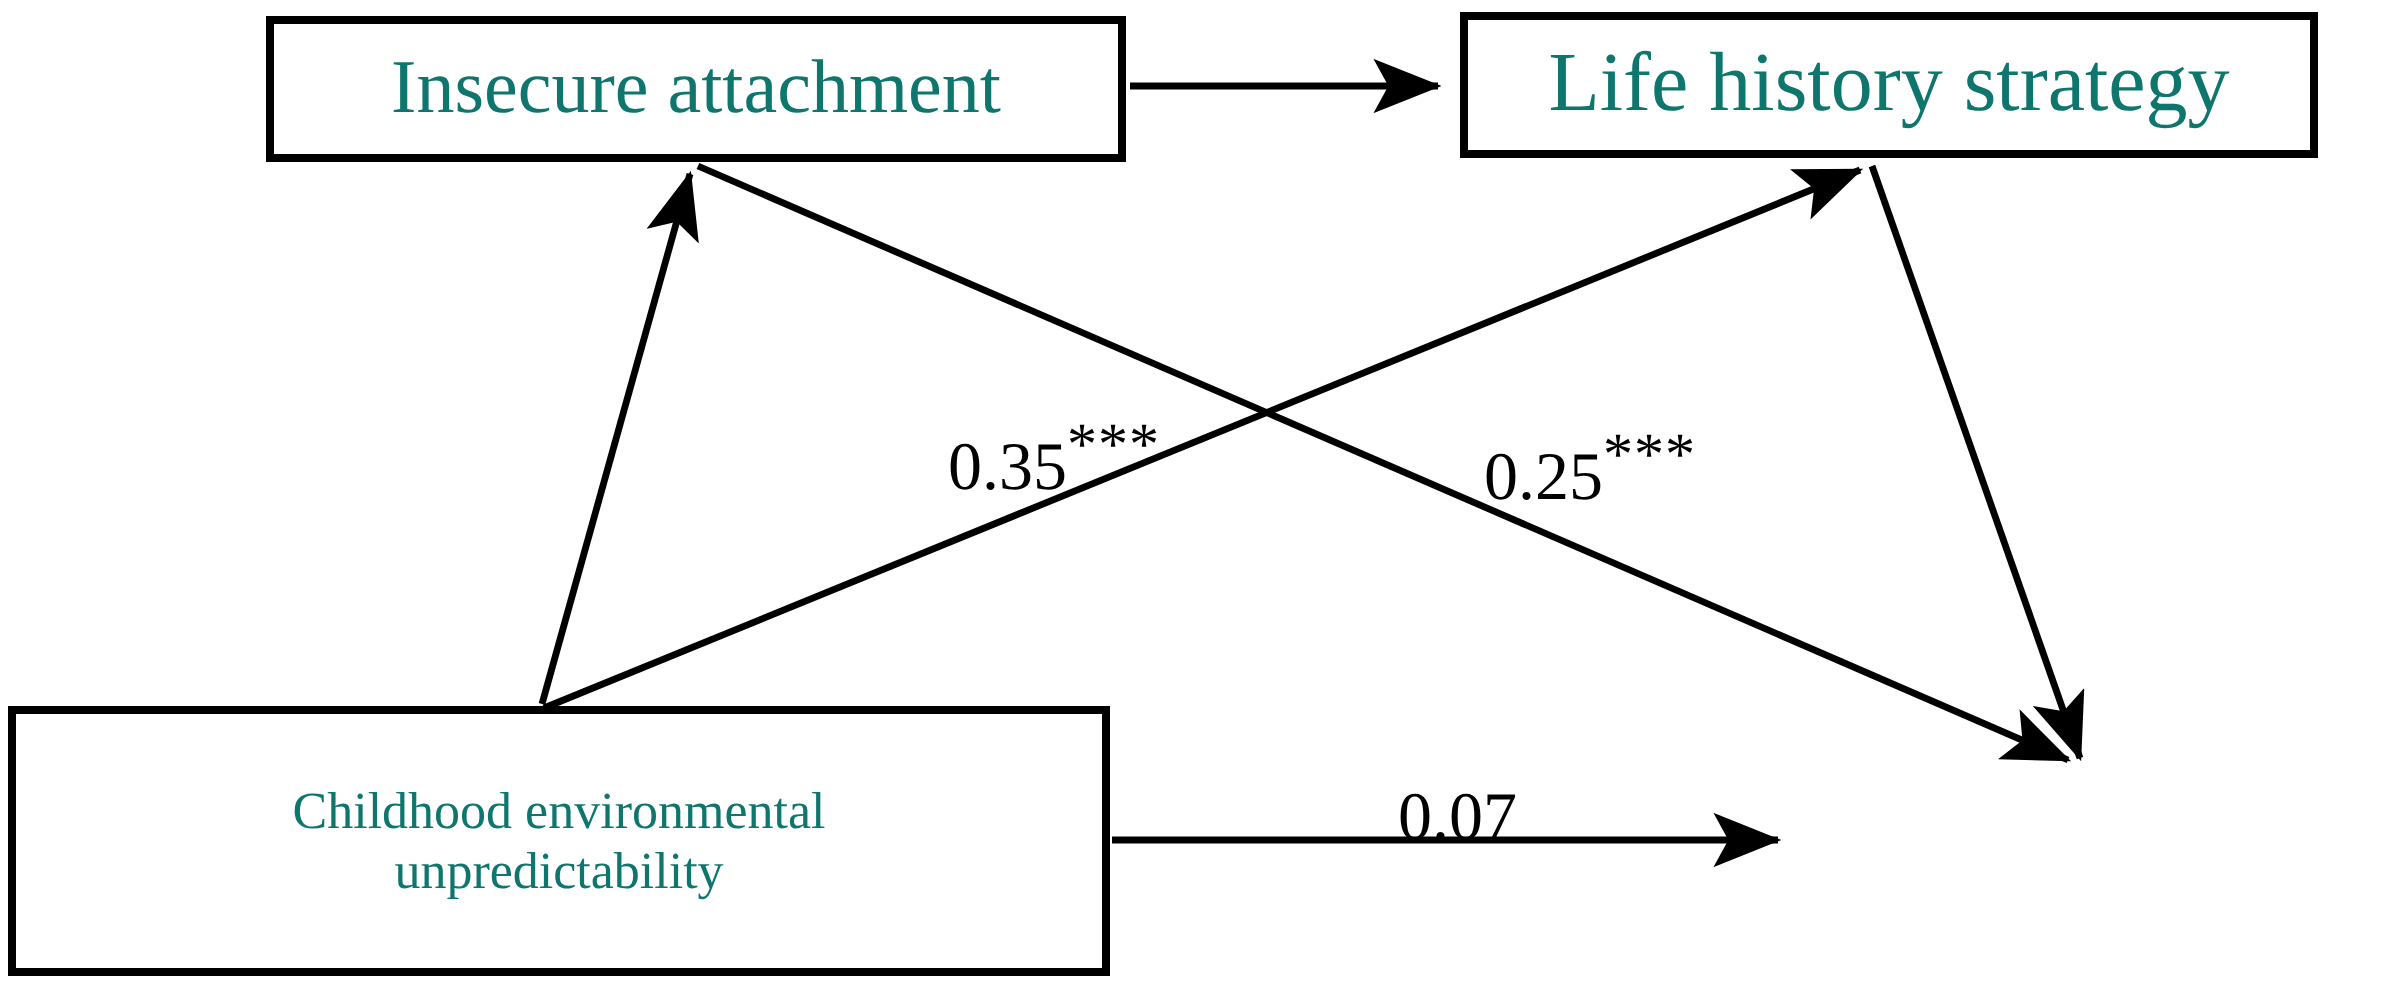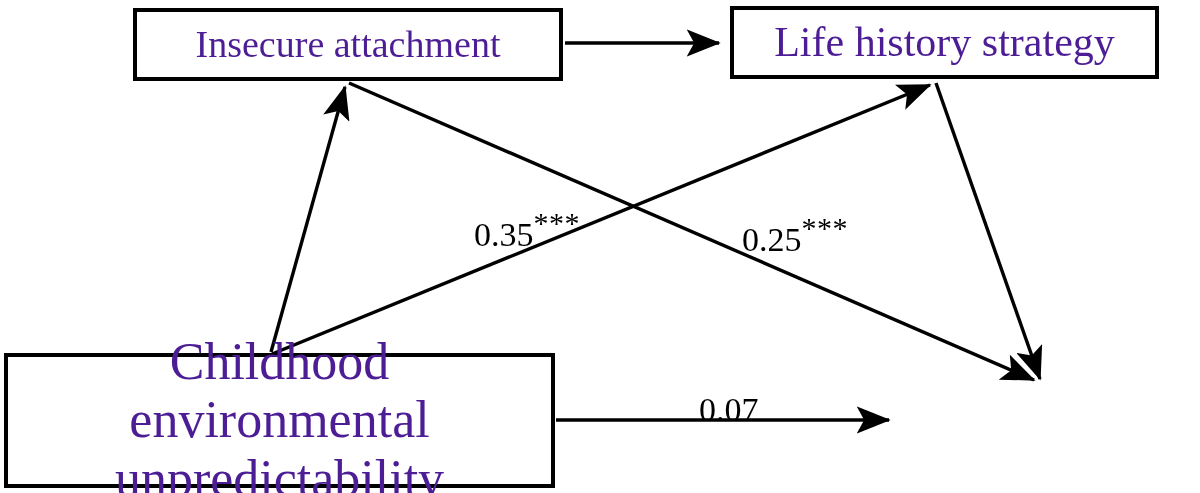--- a/index.html
+++ b/index.html
@@ -24,21 +24,21 @@
   }
   .node-box {
     position: absolute;
     box-sizing: border-box;
     border: 4px solid #000000;
     background: #ffffff;
     display: flex;
     align-items: center;
     justify-content: center;
     text-align: center;
-    color: #4c1d95;
+    color: #0f766e;
     line-height: 1.12;
   }
   .node-label {
     display: block;
     padding: 0 8px;
     white-space: pre-line;
   }
   #node-insecure-attachment {
     left: 133px;
     top: 8px;
@@ -51,21 +51,21 @@
     top: 6px;
     width: 429px;
     height: 73px;
     font-size: 42px;
   }
   #node-childhood-unpredictability {
     left: 4px;
     top: 353px;
     width: 551px;
     height: 135px;
-    font-size: 52px;
+    font-size: 26px;
   }
   #node-psychopathy {
     left: 892px;
     top: 383px;
     width: 302px;
     height: 76px;
     font-size: 38px;
   }
   .edge-label {
     position: absolute;

